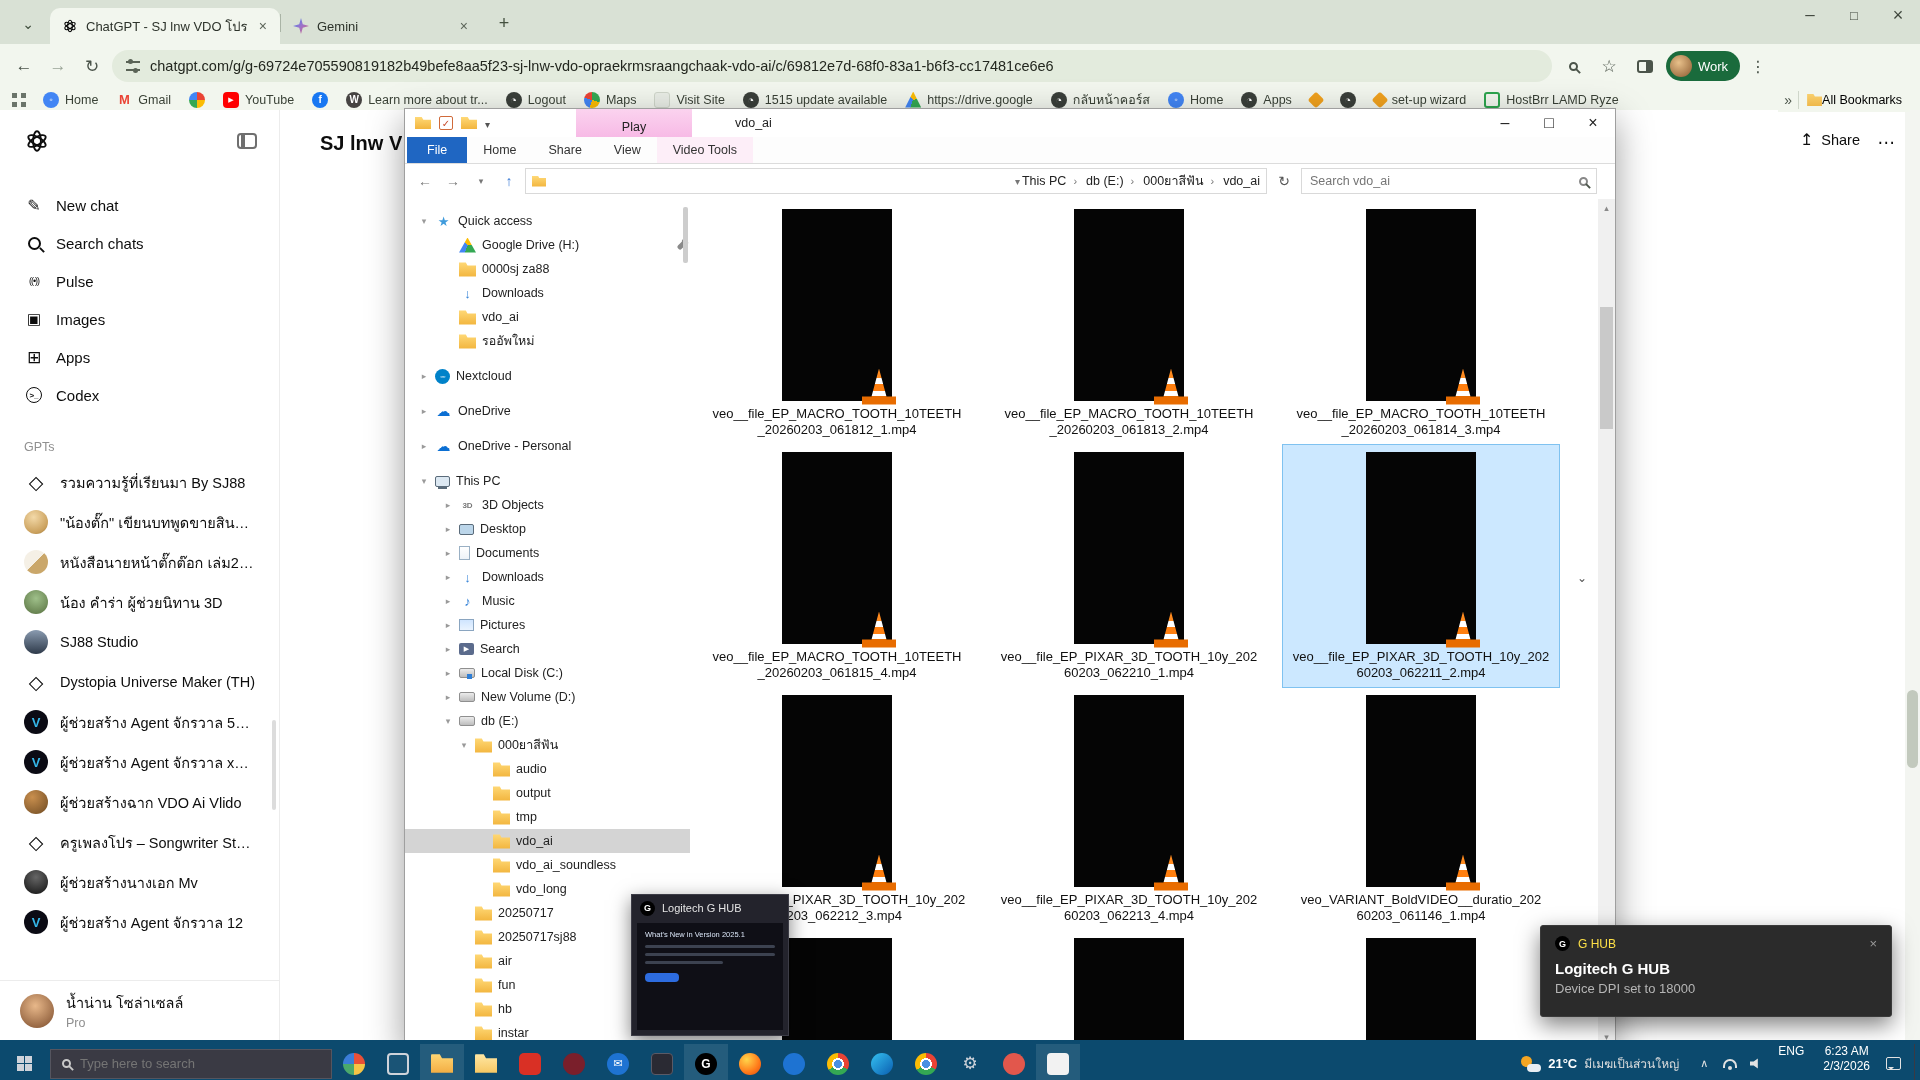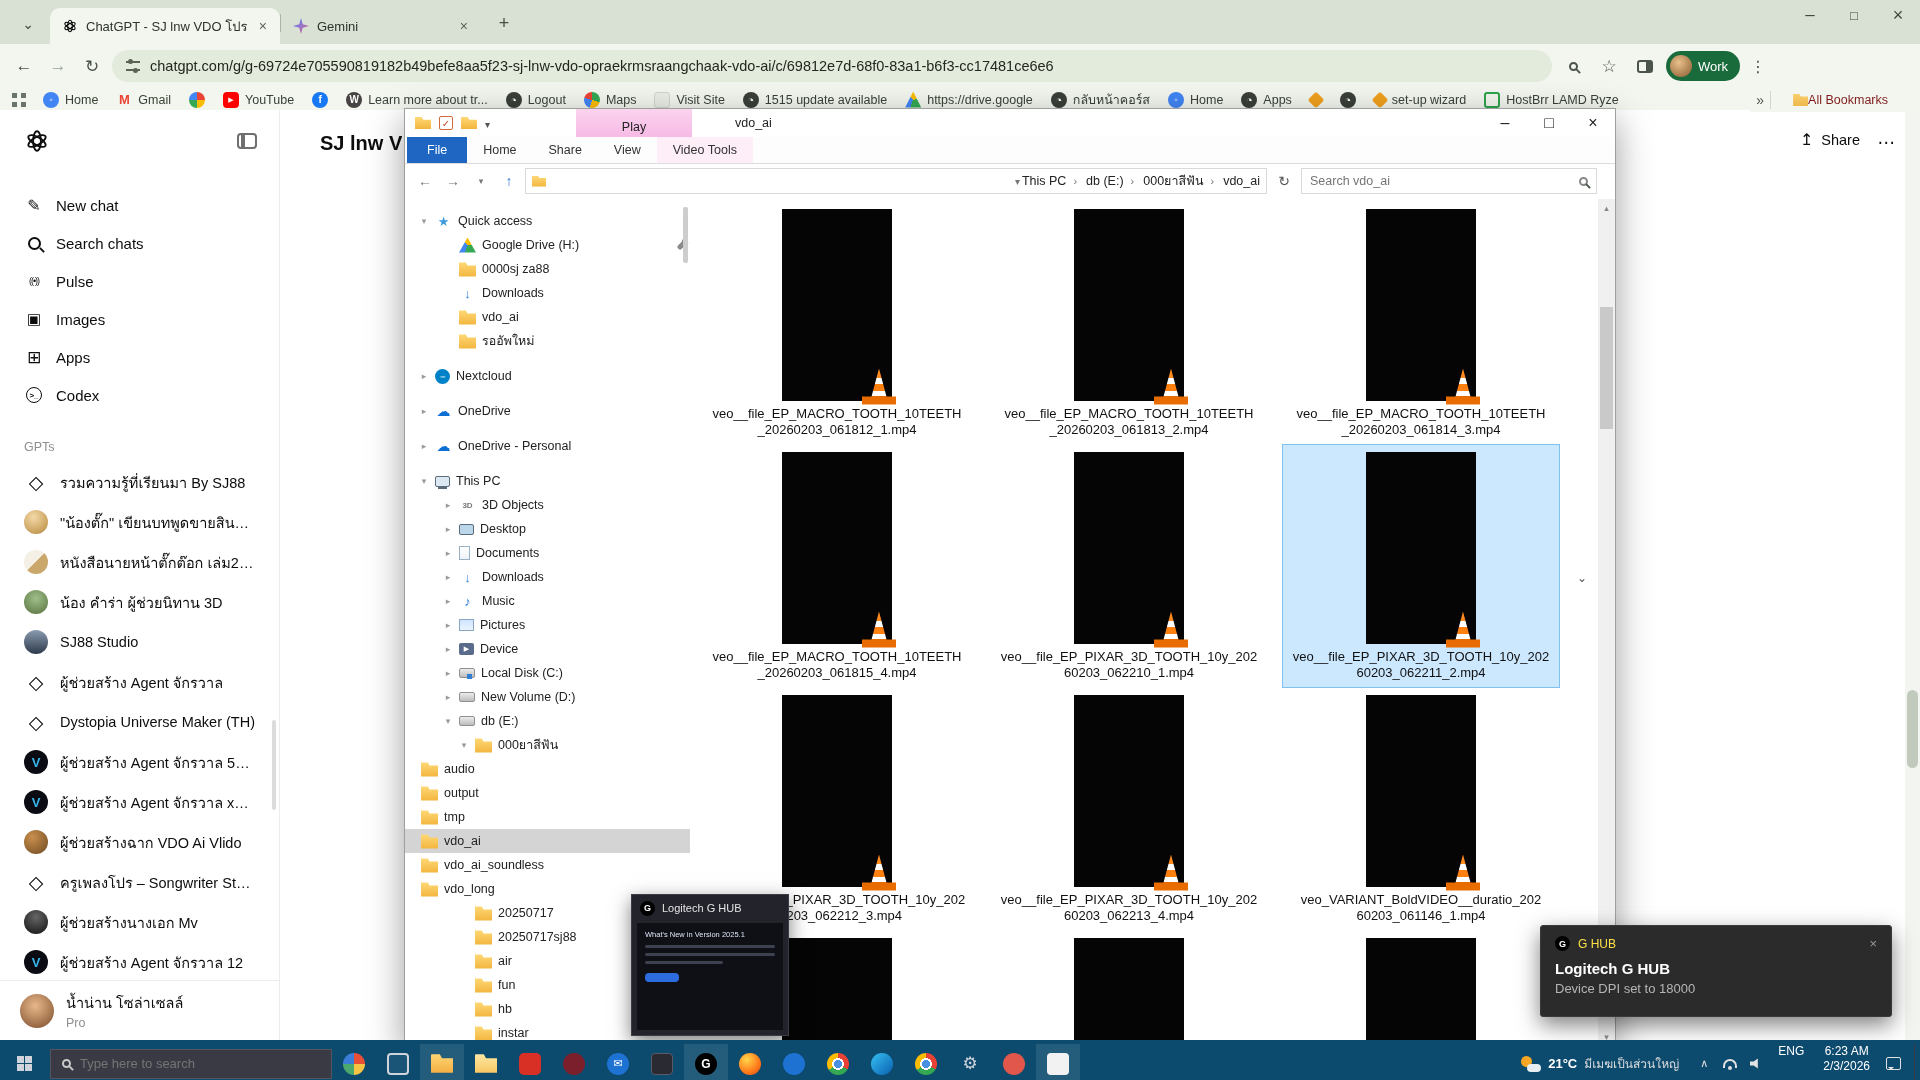--- a/index.html
+++ b/index.html
@@ -62,21 +62,21 @@
   .bic-fb{background:#1877f2}.bic-fb::before{content:"f"}
   .bic-wp{background:#464342}.bic-wp::before{content:"W"}
   .bic-dark{background:#3a3f3a}.bic-dark::before{content:"◔";font-size:11px}
   .bic-maps{background:conic-gradient(#34a853 0 30%,#fbbc04 0 55%,#4285f4 0 80%,#ea4335 0)}
   .bic-blank{background:#e9ede6;border:1px solid #cfd6ca;border-radius:3px}
   .bic-drive{background:conic-gradient(from 200deg,#4285f4 0 33%,#fbbc04 0 66%,#34a853 0);clip-path:polygon(50% 0,100% 100%,0 100%);border-radius:0}
   .bic-diamond{background:#f0a11e;transform:rotate(45deg);border-radius:3px;width:12px;height:12px}
   .bic-green{background:transparent;border:2px solid #2da44e;border-radius:3px}
   .bm-overflow{margin-left:auto;color:#4b544a;font-size:14px;padding:0 6px}
   .bm-overflow::before{content:"»"}
-  .all-bookmarks{display:flex;align-items:center;gap:0;font-size:12.5px;color:#7f1d1d;padding:2px 22px;border-left:1px solid #cfd6ca}
+  .all-bookmarks{display:flex;align-items:center;gap:0;font-size:12.5px;color:#000000;padding:2px 8px;border-left:1px solid #cfd6ca}
   .bm-folder{width:15px;height:12px;background:linear-gradient(#f8cf6e,#eeb74a);clip-path:polygon(0 0,42% 0,52% 20%,100% 20%,100% 100%,0 100%)}
 
   
   .page{position:absolute;left:0;top:110px;width:100%;height:930px;background:#fff}
   .cgpt-sidebar{position:absolute;left:0;top:0;width:280px;height:100%;background:#fff;border-right:1px solid #ececec;overflow:hidden}
   .cg-top{display:flex;align-items:center;justify-content:space-between;padding:18px 22px 6px 24px}
   .cg-logo svg{display:block}
   .cg-panel{width:20px;height:16px;border:2px solid #6f6f6f;border-radius:4px;position:relative}
   .cg-panel::after{content:"";position:absolute;left:2px;top:0;bottom:0;width:4px;background:#6f6f6f}
   .cg-nav{padding:26px 10px 0}
@@ -153,21 +153,21 @@
   .tree-item{display:flex;align-items:center;height:24px;gap:6px;font-size:12.5px;color:#222;padding-right:6px}
   .tree-item.gap{margin-top:11px}
   .tree-item.selected{background:#d4d4d4}
   .tree-item .chev{width:10px;color:#9a9a9a;font-size:9px;flex:none;text-align:center}
   .tree-item.exp .chev::before{content:"▾"}
   .tree-item.col .chev::before{content:"▸"}
   .tree-item .tl{white-space:nowrap;overflow:hidden;text-overflow:ellipsis}
   .tree-item.lv0{padding-left:14px}
   .tree-item.lv1{padding-left:38px}
   .tree-item.lv2{padding-left:54px}
-  .tree-item.lv3{}
+  .tree-item.lv3{padding-left:72px}
   .tree-item .pin{display:none;margin-left:auto;width:5px;height:9px;background:#8a8a8a;border-radius:2px;transform:rotate(45deg);position:relative}
   .tree-item .pin::before{content:"";position:absolute;top:-3px;left:-1px;width:7px;height:5px;border-radius:50%;background:#8a8a8a}
   .tree-item.pinned .pin{display:inline-block}
   .ti{width:17px;height:15px;flex:none;position:relative;display:flex;align-items:center;justify-content:center}
   .ic-folder{background:linear-gradient(#ffd977,#f2b53e);clip-path:polygon(0 6%,40% 6%,50% 26%,100% 26%,100% 100%,0 100%)}
   .ic-star::before{content:"★";color:#3f9bdc;font-size:13px}
   .ic-gdrive{background:conic-gradient(from 200deg,#4285f4 0 33%,#fbbc04 0 66%,#34a853 0);clip-path:polygon(50% 0,100% 100%,0 100%)}
   .ic-download::before{content:"↓";color:#2f7fd6;font-weight:700;font-size:13px}
   .ic-nextcloud{background:#0082c9;border-radius:50%;width:15px;height:15px}
   .ic-nextcloud::before{content:"◦◦◦";color:#fff;font-size:7px;letter-spacing:-1px}
@@ -496,24 +496,20 @@
           <div class="cg-gpt">
             <span class="gi gi-avatar-green"></span>
             <span class="lbl">น้อง คำร่า ผู้ช่วยนิทาน 3D</span>
           </div>
 
           <div class="cg-gpt">
             <span class="gi gi-avatar-photo"></span>
             <span class="lbl">SJ88 Studio</span>
           </div>
 
-          <div class="cg-gpt">
-            <span class="gi gi-cube"></span>
-            <span class="lbl">ผู้ช่วยสร้าง Agent จักรวาล</span>
-          </div>
 
           <div class="cg-gpt">
             <span class="gi gi-cube"></span>
             <span class="lbl">Dystopia Universe Maker (TH)</span>
           </div>
 
           <div class="cg-gpt">
             <span class="gi gi-vlogo"></span>
             <span class="lbl">ผู้ช่วยสร้าง Agent จักรวาล 5ฉา...</span>
           </div>
@@ -752,21 +748,21 @@
           <div class="tree-item lv1 col">
             <span class="chev"></span>
             <span class="ti ic-pic"></span>
             <span class="tl">Pictures</span>
 
           </div>
 
           <div class="tree-item lv1 col">
             <span class="chev"></span>
             <span class="ti ic-video"></span>
-            <span class="tl">Device</span>
+            <span class="tl">Search</span>
 
           </div>
 
           <div class="tree-item lv1 col">
             <span class="chev"></span>
             <span class="ti ic-diskc"></span>
             <span class="tl">Local Disk (C:)</span>
 
           </div>
 

